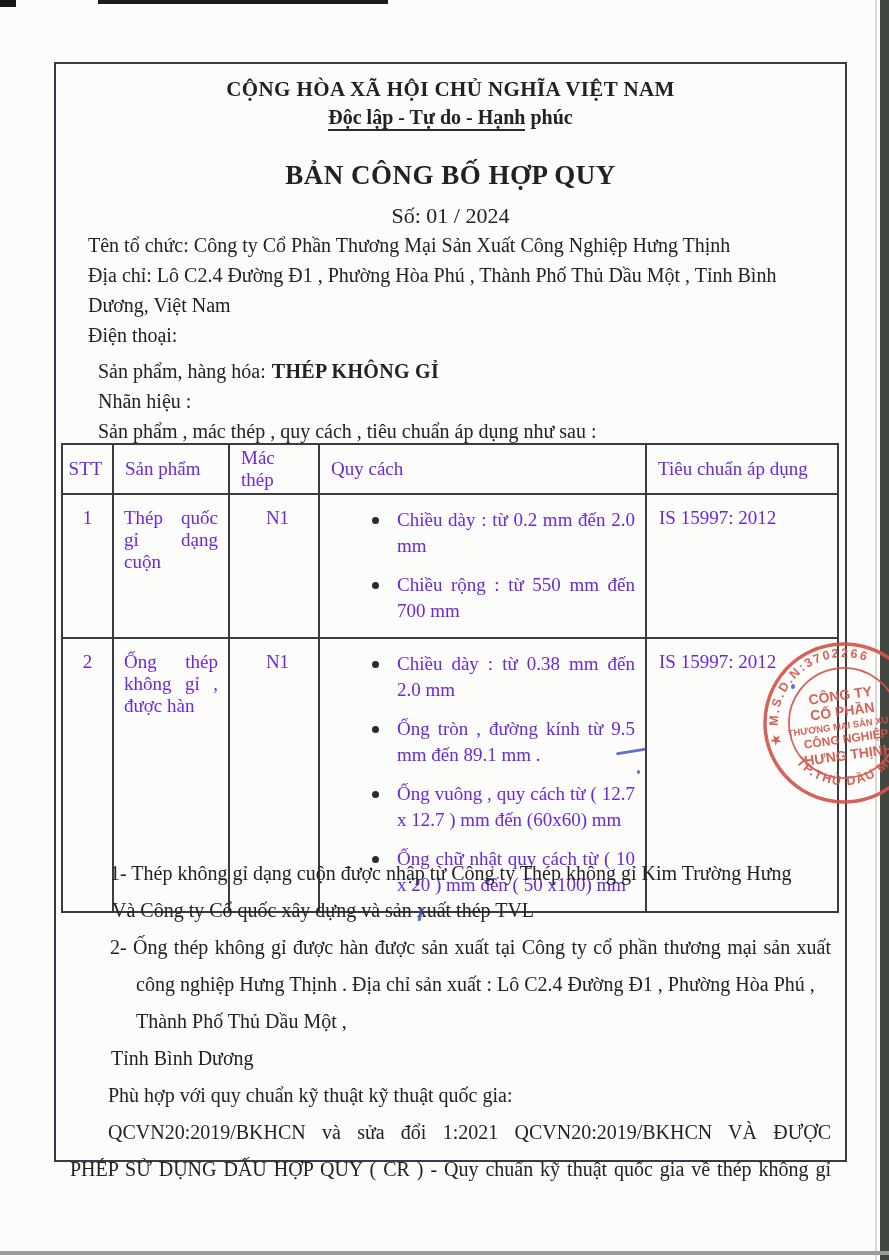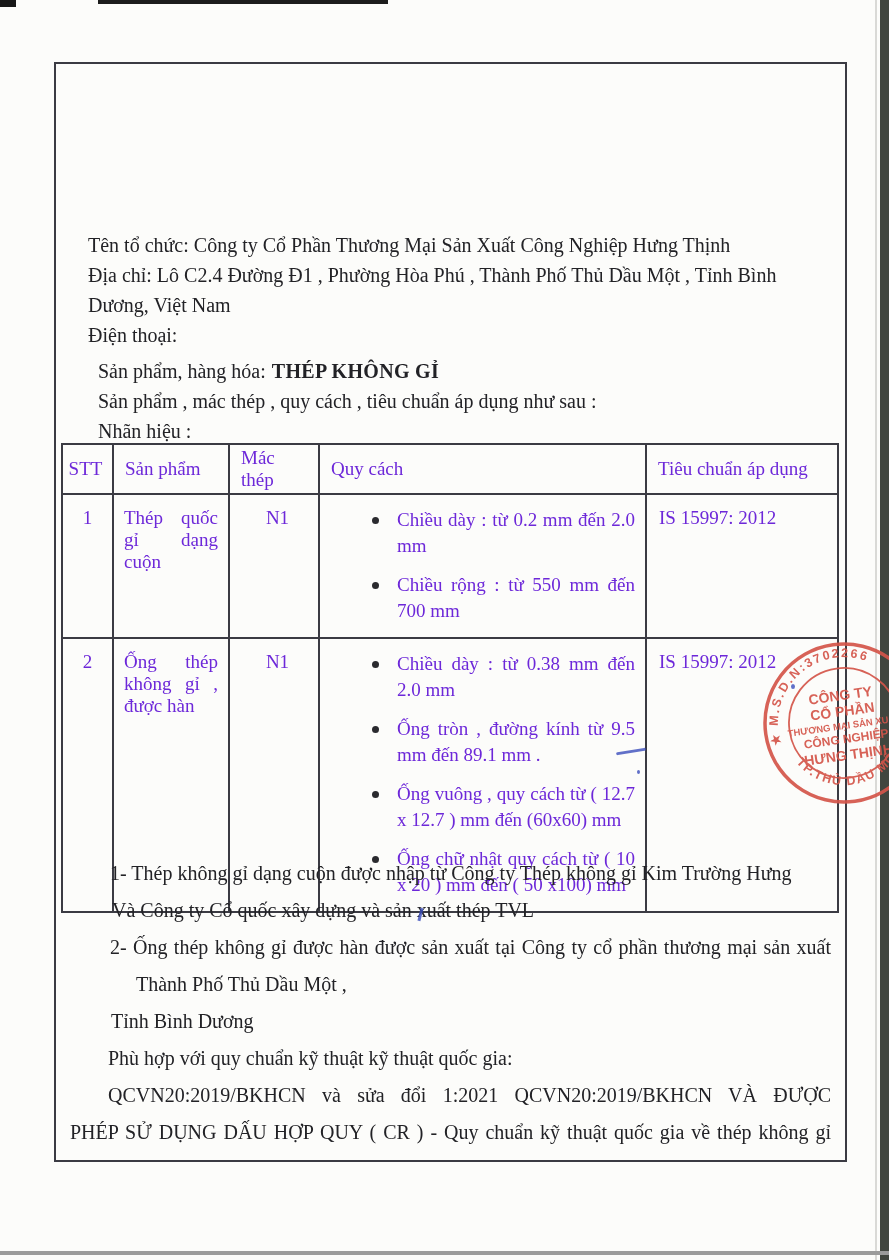--- a/index.html
+++ b/index.html
@@ -87,29 +87,35 @@
 <div class="page">
 
   <div class="edge-line-right"></div>
   <div class="edge-strip-right"></div>
   <div class="edge-line-bottom"></div>
   <div class="mark-top-left"></div>
   <div class="mark-top-strip"></div>
 
   <div class="frame">
 
+    <div class="doc-header">
+      <div class="nat-line1">CỘNG HÒA XÃ HỘI CHỦ NGHĨA VIỆT NAM</div>
+      <div class="nat-line2"><span class="u">Độc lập - Tự do - Hạnh</span><span class="tail">phúc</span></div>
+      <div class="doc-title">BẢN CÔNG BỐ HỢP QUY</div>
+      <div class="doc-number">Số: 01 / 2024</div>
+    </div>
 
     <div class="info">
       <p>Tên tổ chức: Công ty Cổ Phần Thương Mại Sản Xuất Công Nghiệp Hưng Thịnh</p>
       <p>Địa chỉ: Lô C2.4 Đường Đ1 , Phường Hòa Phú , Thành Phố Thủ Dầu Một , Tỉnh Bình Dương, Việt Nam</p>
       <p>Điện thoại:</p>
       <div class="sub">
         <p class="gap-top"><span>Sản phẩm, hàng hóa:</span><span class="prod-val">THÉP KHÔNG GỈ</span></p>
+        <p>Nhãn hiệu :</p>
         <p>Sản phẩm , mác thép , quy cách , tiêu chuẩn áp dụng như sau :</p>
-        <p>Nhãn hiệu :</p>
       </div>
     </div>
 
     <table class="spec">
       <colgroup>
         <col style="width:51px">
           <col style="width:116px">
           <col style="width:90px">
           <col style="width:327px">
           <col style="width:192px">
@@ -150,20 +156,21 @@
           </td>
           <td class="c-std">IS 15997: 2012</td>
         </tr>
       </tbody>
     </table>
 
     <div class="notes">
       <p class="n-i1a">1-  Thép không gỉ dạng cuộn được nhập từ Công ty Thép không gỉ Kim Trường Hưng</p>
       <p class="n-i1b">Và Công ty Cổ quốc xây dựng và sản xuất thép TVL</p>
       <p class="n-i2a">2-  Ống thép không gỉ được hàn được sản xuất tại Công ty cổ phần thương mại sản xuất</p>
+      <p class="n-i2b">công nghiệp Hưng Thịnh . Địa chỉ sản xuất : Lô C2.4 Đường Đ1 , Phường Hòa Phú ,</p>
       <p class="n-i2c">Thành Phố Thủ Dầu Một ,</p>
       <p class="n-prov">Tỉnh Bình Dương</p>
       <p class="n-intro">Phù hợp với quy chuẩn kỹ thuật kỹ thuật quốc gia:</p>
       <p class="n-q1">QCVN20:2019/BKHCN và sửa đổi 1:2021 QCVN20:2019/BKHCN VÀ ĐƯỢC</p>
       <p class="n-q2">PHÉP SỬ DỤNG DẤU HỢP QUY ( CR ) -  Quy chuẩn kỹ thuật quốc gia về thép không gỉ</p>
     </div>
 
   </div>
 
   <svg class="stamp" width="200" height="200" viewBox="0 0 200 200">

